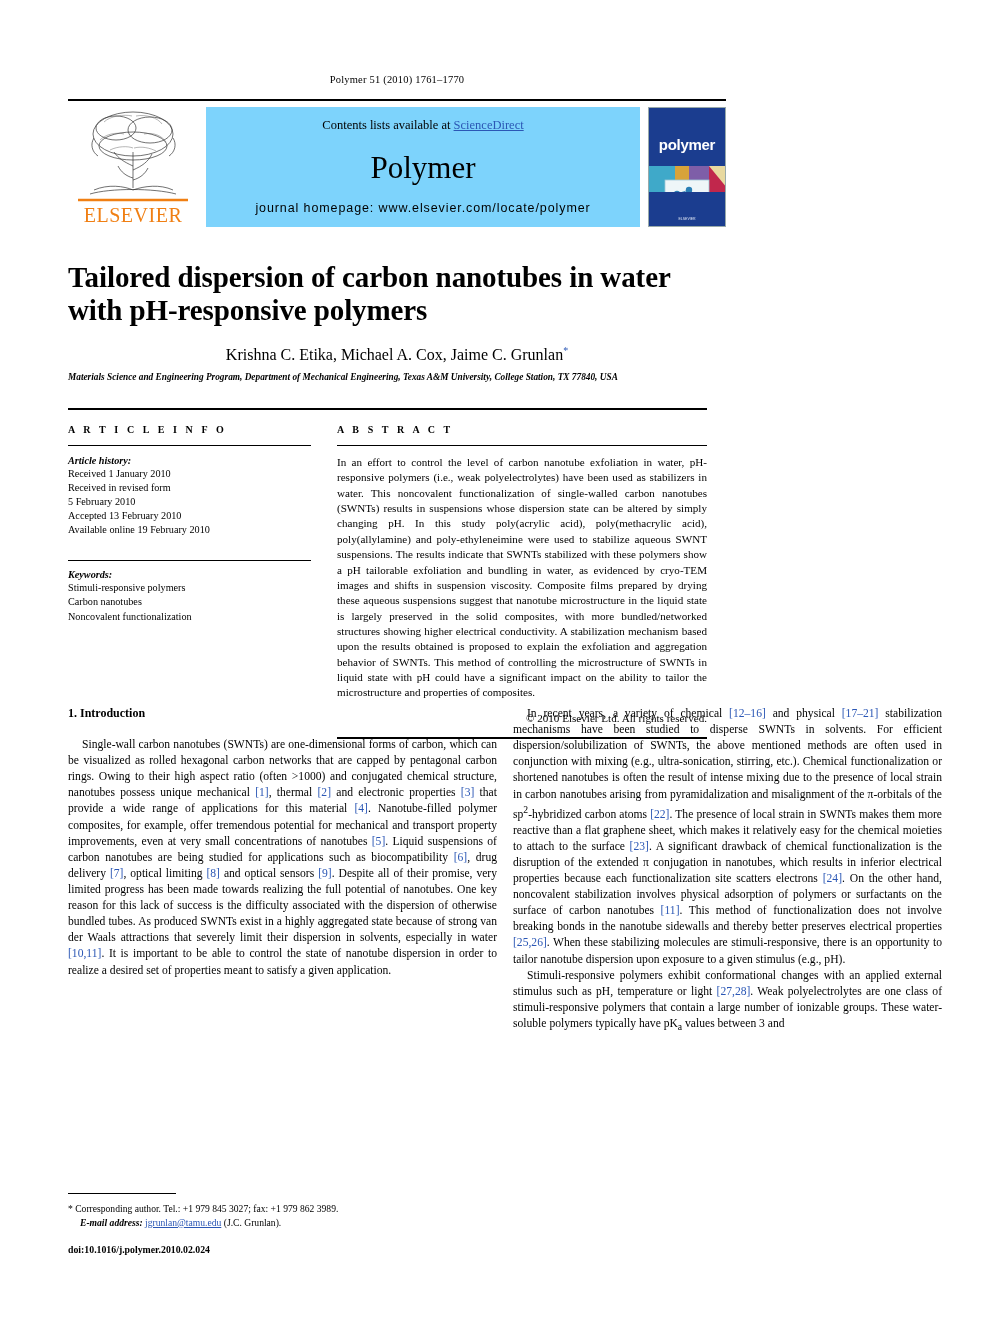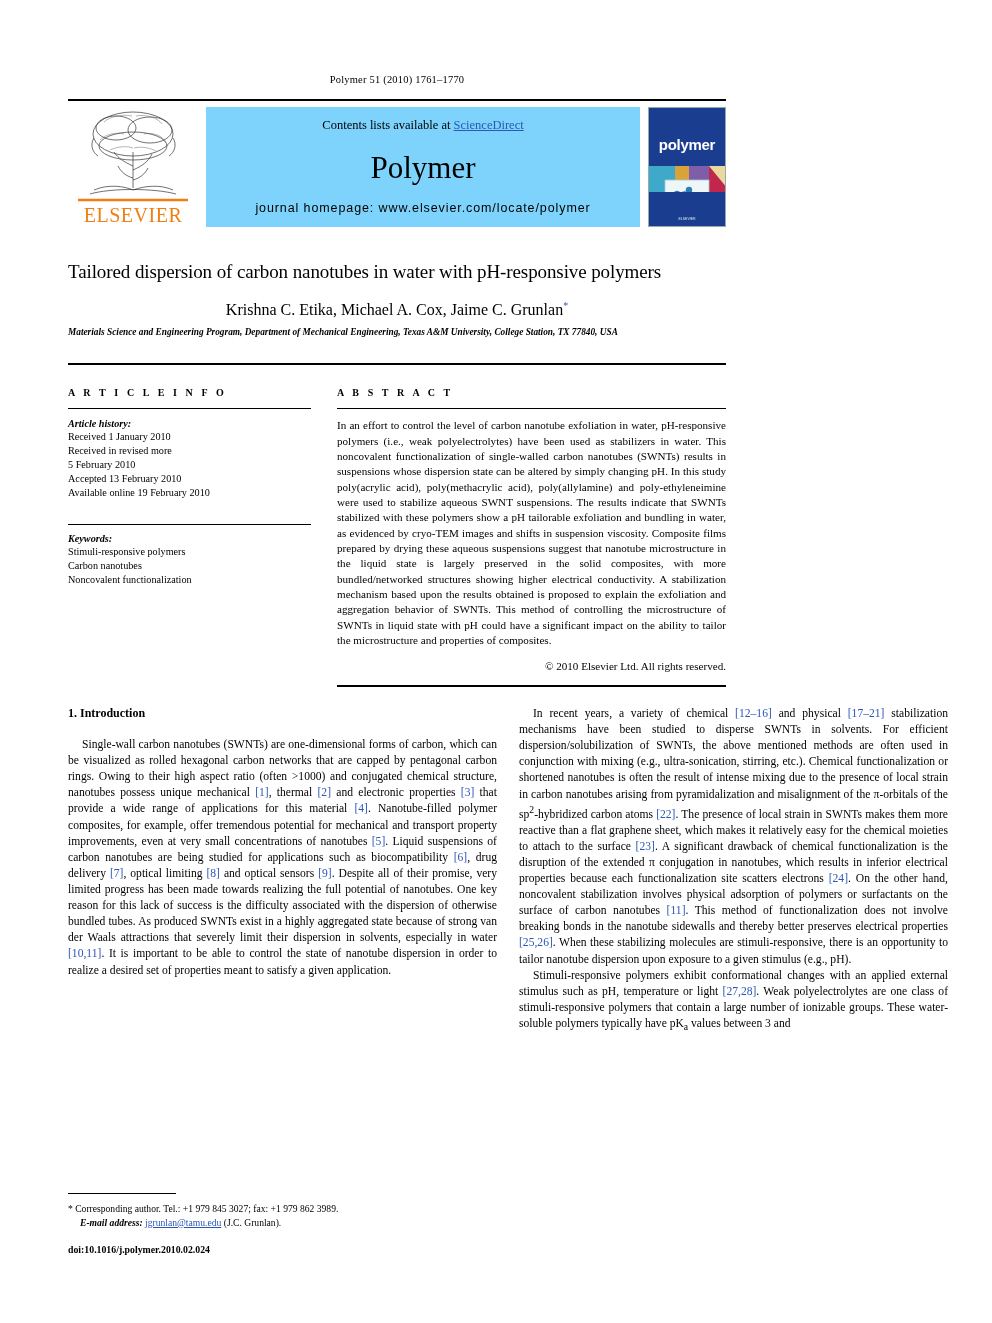--- a/index.html
+++ b/index.html
@@ -96,22 +96,22 @@
     font-family:"Liberation Sans", sans-serif; font-weight:700;
     letter-spacing:-.3px;
   }
   .cover .cv-img { position:absolute; left:0; right:0; top:58px; height:56px; }
   .cover .cv-bottom { position:absolute; left:0; right:0; bottom:0; height:34px; background:#1b3d8f;}
   .cover .cv-tiny { position:absolute; bottom:5px; left:0; right:0; text-align:center; color:#dfe6f5; font-size:3.5px; font-family:"Liberation Sans",sans-serif;}
 
   
   .titleblock { margin: 34px 68px 0 68px; }
   h1.title {
-    font-size: 19px;
-    font-weight: 400;
+    font-size: 29px;
+    font-weight: 700;
     font-family: "Liberation Serif", serif;
     margin: 0 0 17px 0;
     line-height: 1.15;
     letter-spacing: -.1px;
   }
   .authors {
     font-size: 16px;
     margin: 0 0 8px 0;
     font-family: "Liberation Serif", serif;
     text-align: center;
@@ -120,23 +120,23 @@
   .affil {
     font-size: 9.3px;
     font-style: italic;
     font-weight: 700;
     margin: 0;
     font-family: "Liberation Serif", serif;
   }
 
   
   .infoabs {
-    margin: 26px 68px 0 68px;
+    margin: 26px 87px 0 68px;
     border-top: 2.5px solid #000;
-    padding-top: 22px;
+    padding-top: 14px;
     display: flex;
     gap: 26px;
   }
   .col-info { width: 243px; flex: 0 0 243px; }
   .col-abs  { flex: 1 1 auto; }
 
   .sechead {
     font-size: 10px;
     font-weight: 700;
     letter-spacing: 3.1px;
@@ -162,21 +162,21 @@
     margin-top: 11px;
   }
   .abs-bottom-rule { border-top: 2.5px solid #000; margin-top: 13px; }
 
   
   .body {
     position: absolute;
     left: 68px; right: 68px;
     top: 706px;
     display: flex;
-    gap: 22px;
+    gap: 16px;
   }
   .bcol { width: 429px; flex: 0 0 429px; }
   h2.seclabel {
     font-size: 12px;
     font-weight: 700;
     margin: 0 0 16px 0;
     font-family: "Liberation Serif", serif;
   }
   .bcol p {
     font-size: 11.6px;
@@ -301,21 +301,21 @@
     </div>
     <div class="affil">Materials Science and Engineering Program, Department of Mechanical Engineering, Texas A&amp;M University, College Station, TX 77840, USA</div>
   </div>
 
   <div class="infoabs">
     <div class="col-info">
       <div class="sechead">A R T I C L E  I N F O</div>
       <div class="rule"></div>
       <div class="info-sub">Article history:</div>
       <div class="info-line">Received 1 January 2010</div>
-      <div class="info-line">Received in revised more</div>
+      <div class="info-line">Received in revised form</div>
       <div class="info-line">5 February 2010</div>
       <div class="info-line">Accepted 13 February 2010</div>
       <div class="info-line">Available online 19 February 2010</div>
 
       <div class="kw-block">
         <div class="rule"></div>
         <div class="info-sub">Keywords:</div>
         <div class="info-line">Stimuli-responsive polymers</div>
         <div class="info-line">Carbon nanotubes</div>
         <div class="info-line">Noncovalent functionalization</div>

